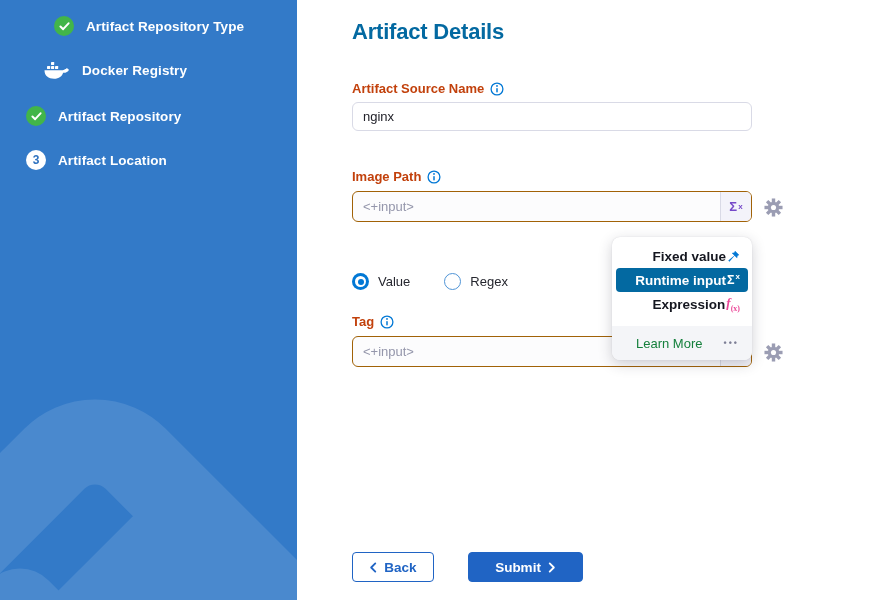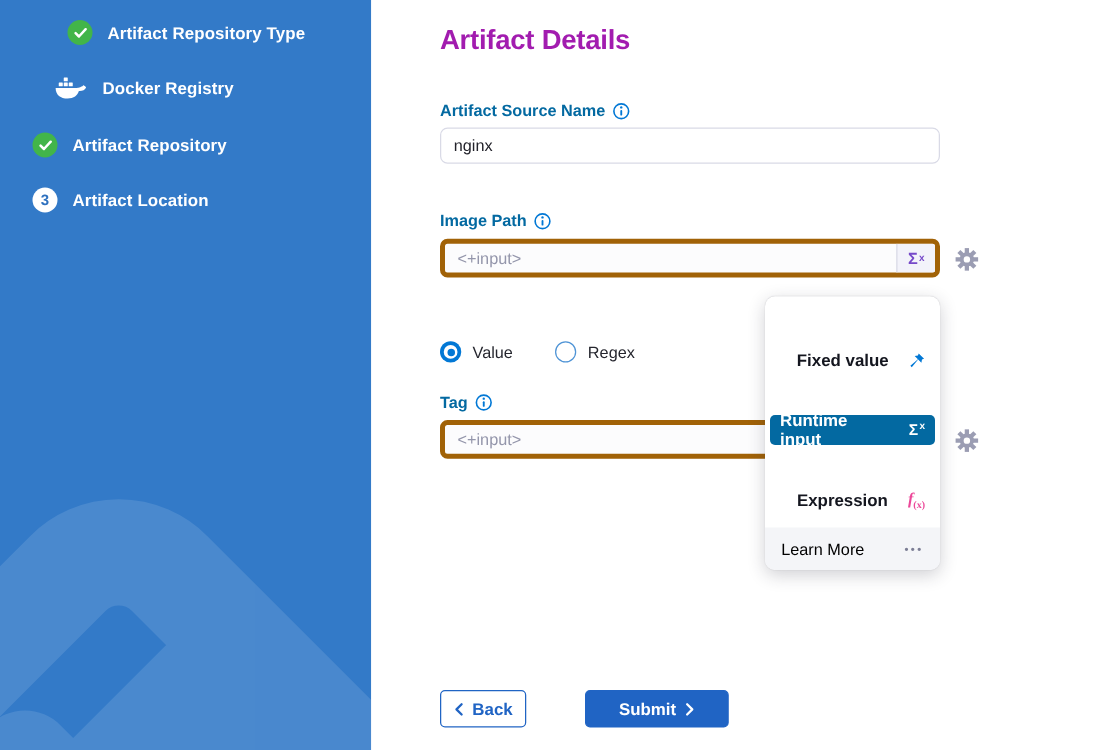--- a/index.html
+++ b/index.html
@@ -37,37 +37,37 @@
     display:flex; align-items:center; justify-content:center;
   }
   .step-circle.done { background:#42b549; }
   .step-circle.current { background:#ffffff; color:#2e71bf; font-size:12px; font-weight:700; }
   .substep { left:44px; }
 
   
   .main { position:absolute; left:297px; top:0; width:593px; height:600px; background:#ffffff; }
   .page-title {
     position:absolute; left:55px; top:19px;
-    font-size:22px; font-weight:700; color:#a21caf; letter-spacing:-.2px;
+    font-size:22px; font-weight:700; color:#0369a1; letter-spacing:-.2px;
   }
   .field-label {
     display:flex; align-items:center; gap:6px;
-    font-size:13px; font-weight:600; color:#0369a1;
+    font-size:13px; font-weight:600; color:#c2410c;
   }
   .info-icon { display:inline-flex; cursor:pointer; }
 
   .text-input {
     width:400px; height:29px; border:1px solid #d9dae6; border-radius:6px;
     font-size:13px; color:#22222a; padding:0 10px; background:#ffffff; outline:none;
     font-family:"Liberation Sans","DejaVu Sans",sans-serif;
   }
   .text-input::placeholder { color:#9496ab; }
 
   .multi-input {
-    display:flex; width:400px; height:31px; border:4px solid #a16207;
+    display:flex; width:400px; height:31px; border:1px solid #a16207;
     border-radius:6px; background:#fcfcfd; overflow:hidden;
   }
   .multi-input input {
     flex:1; border:none; outline:none; background:transparent;
     font-size:13px; color:#22222a; padding:0 10px;
     font-family:"Liberation Sans","DejaVu Sans",sans-serif;
   }
   .multi-input input::placeholder { color:#9496ab; }
   .sigma-btn {
     width:31px; border:none; border-left:1px solid #d9dae6; background:#f3f3fa;
@@ -84,32 +84,32 @@
   
   .rt-menu {
     position:absolute; left:315px; top:237px; width:140px; z-index:10;
     background:#ffffff; border-radius:8px;
     box-shadow:0 4px 14px rgba(40,41,61,.22), 0 0 1px rgba(40,41,61,.2);
     overflow:hidden;
   }
   .rt-menu .items { padding:7px 4px 5px 4px; }
   .menu-item {
     height:24px; display:flex; align-items:center; justify-content:flex-end;
-    gap:16px; padding:0 8px; font-size:13.5px; font-weight:600; color:#14161f;
-    border-radius:4px; cursor:pointer;margin-top:32px;
+    gap:1px; padding:0 8px; font-size:13.5px; font-weight:600; color:#14161f;
+    border-radius:4px; cursor:pointer;
   }
   .menu-item.selected { background:#0369a1; color:#ffffff; }
   .sigma-glyph { font-size:12.5px; font-weight:600; color:#ffffff; }
   .fx-glyph { color:#ec4899; font-size:13px; font-style:italic; font-family:"Liberation Serif","DejaVu Serif",serif; font-weight:700; }
   .fx-glyph sub { font-size:8px; font-style:normal; }
   .menu-footer {
     margin-top:5px; height:34px; background:#f4f5f8;
     display:flex; align-items:center; justify-content:space-between; padding:0 13px;
   }
-  .learn-more { font-size:13px; color:#000000; cursor:pointer; }
+  .learn-more { font-size:13px; color:#15803d; cursor:pointer;margin-left:11px; }
   .dots { color:#7c7e95; font-size:9px; letter-spacing:2px; cursor:pointer; font-weight:700; }
 
   
   .radio-row { position:absolute; left:55px; top:273px; display:flex; align-items:center; gap:34px; }
   .radio-opt { display:flex; align-items:center; gap:9px; cursor:pointer; }
   .radio-circle { width:17px; height:17px; border-radius:50%; position:relative; }
   .radio-circle.on { background:#0278d5; }
   .radio-circle.on::after {
     content:""; position:absolute; left:3px; top:3px; width:11px; height:11px;
     border-radius:50%; background:#ffffff;
@@ -121,21 +121,21 @@
   .radio-circle.off { background:#ffffff; border:1.6px solid #4f94d6; }
   .radio-label { font-size:13px; color:#25262e; }
 
   
   .btn {
     position:absolute; top:552px; height:30px; border-radius:4px;
     font-size:13.5px; font-weight:600; cursor:pointer;
     display:flex; align-items:center; justify-content:center; gap:7px;
     font-family:"Liberation Sans","DejaVu Sans",sans-serif;
   }
-  .btn-back { left:55px; width:69px; background:#ffffff; border:1.4px solid #2064c4; color:#2064c4; }
+  .btn-back { left:55px; width:82px; background:#ffffff; border:1.4px solid #2064c4; color:#2064c4; }
   .btn-submit { left:158px; width:115px; background:#2064c4; border:1.4px solid #2064c4; color:#ffffff;margin-left:13px; }
 
   .abs { position:absolute; }
 </style>
 </head>
 <body>
 
 <div class="sidebar">
   <div class="watermark">
     <div class="wm-ring"></div>

